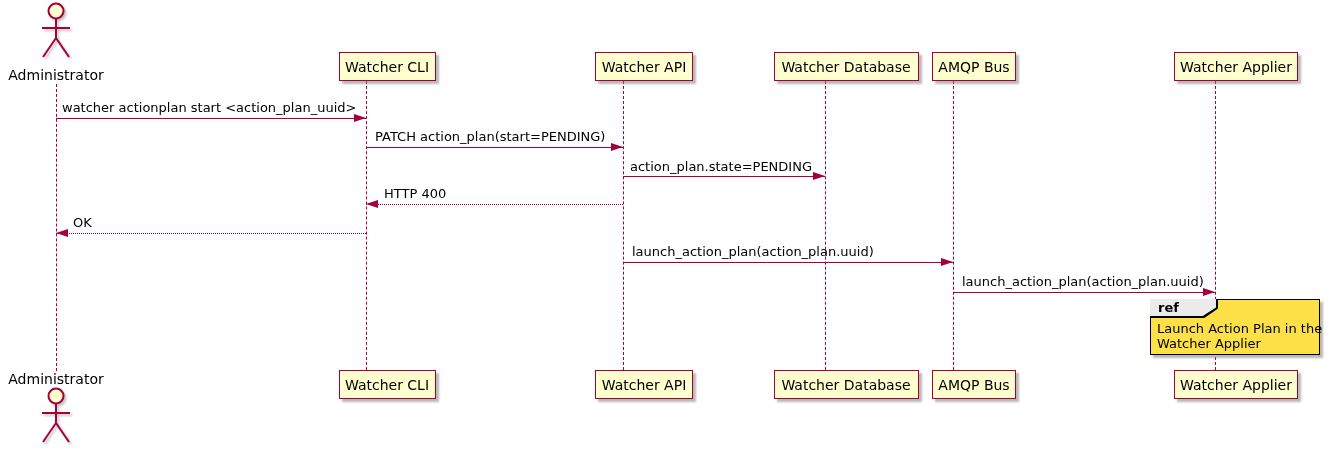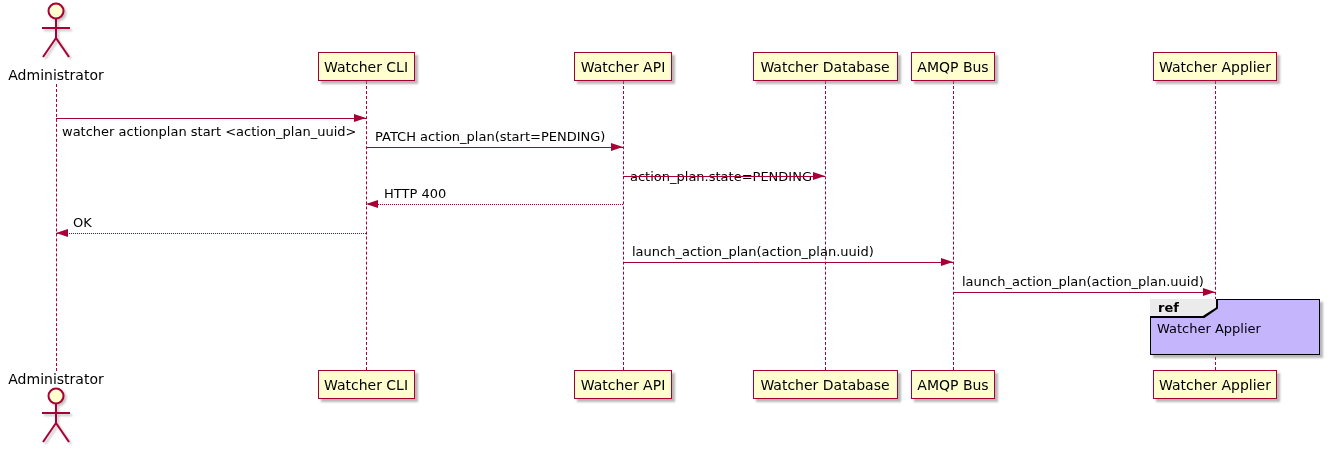--- a/index.html
+++ b/index.html
@@ -15,32 +15,32 @@
     position:relative;width:1330px;height:456px;background:var(--bg);
     font-family:"DejaVu Sans","Liberation Sans",sans-serif;color:var(--text);
     overflow:hidden;
   }
   .lifeline{position:absolute;width:0;border-left:1px dashed var(--line);}
   .pbox{
     position:absolute;height:29px;box-sizing:border-box;
     background:var(--fill);border:1.5px solid var(--line);
     box-shadow:3px 3px 2px rgba(125,125,125,.55);
     display:flex;align-items:center;justify-content:center;
-    font-size:14px;white-space:nowrap;
+    font-size:14px;white-space:nowrap;margin-left:21px;
   }
   .msg-line{position:absolute;height:0;border-top:1px solid var(--line);}
   .msg-line.dotted{border-top:1px dotted var(--line);}
   .arrow{position:absolute;width:0;height:0;border-top:4.5px solid transparent;border-bottom:4.5px solid transparent;}
   .arrow.right{border-left:12px solid var(--line);}
   .arrow.left{border-right:12px solid var(--line);}
   .msg-label{position:absolute;font-size:13px;white-space:pre;line-height:14px;}
   .actor-label{position:absolute;width:120px;text-align:center;font-size:14px;white-space:nowrap;}
   .actor-figure{position:absolute;filter:drop-shadow(2.5px 2.5px 1px rgba(120,120,120,.45));}
   .ref-box{
-    position:absolute;box-sizing:border-box;background:#c4b5fd;
+    position:absolute;box-sizing:border-box;background:#fde047;
     border:1.75px solid var(--refborder);
     box-shadow:3px 3px 2px rgba(125,125,125,.55);
   }
   .ref-tab-outer{position:absolute;top:-1px;left:-1px;width:68px;height:19px;background:var(--refborder);
     clip-path:polygon(0 0,100% 0,100% 50%,80% 100%,0 100%);}
   .ref-tab-inner{position:absolute;top:0;left:0;width:66px;height:17px;background:var(--reftab);
     clip-path:polygon(0 0,100% 0,100% 50%,80% 100%,0 100%);
     display:flex;align-items:center;padding-left:8px;box-sizing:border-box;
     font-size:13px;font-weight:bold;}
   .ref-body{position:absolute;left:6px;top:21px;font-size:13px;line-height:15px;white-space:nowrap;}
@@ -60,27 +60,27 @@
       <div class="pbox" style="left: 574px; top: 370px; width: 98px;">Watcher API</div>
       <div class="lifeline" style="left: 825px; top: 81px; height: 289px;"></div>
       <div class="pbox" style="left: 752.5px; top: 52px; width: 145px;">Watcher Database</div>
       <div class="pbox" style="left: 752.5px; top: 370px; width: 145px;">Watcher Database</div>
       <div class="lifeline" style="left: 953px; top: 81px; height: 289px;"></div>
       <div class="pbox" style="left: 911px; top: 52px; width: 84px;">AMQP Bus</div>
       <div class="pbox" style="left: 911px; top: 370px; width: 84px;">AMQP Bus</div>
       <div class="lifeline" style="left: 1215px; top: 81px; height: 289px;"></div>
       <div class="pbox" style="left: 1153px; top: 52px; width: 124px;">Watcher Applier</div>
       <div class="pbox" style="left: 1153px; top: 370px; width: 124px;">Watcher Applier</div>
-      <div class="msg-label" style="left: 62px; top: 101px; margin-top: 24px;">watcher actionplan start &lt;action_plan_uuid&gt;</div>
+      <div class="msg-label" style="left: 62px; top: 101px;">watcher actionplan start &lt;action_plan_uuid&gt;</div>
       <div class="msg-line" style="left: 56px; top: 118px; width: 310px;"></div>
       <div class="arrow right" style="left: 354px; top: 114px;"></div>
       <div class="msg-label" style="left: 375px; top: 130px;">PATCH action_plan(start=PENDING)</div>
       <div class="msg-line" style="left: 366px; top: 147px; width: 257px;"></div>
       <div class="arrow right" style="left: 611px; top: 143px;"></div>
-      <div class="msg-label" style="left: 630px; top: 170px;">action_plan.state=PENDING</div>
+      <div class="msg-label" style="left: 630px; top: 160px;">action_plan.state=PENDING</div>
       <div class="msg-line" style="left: 623px; top: 176px; width: 202px;"></div>
       <div class="arrow right" style="left: 813px; top: 172px;"></div>
       <div class="msg-label" style="left: 384px; top: 187px;">HTTP 400</div>
       <div class="msg-line dotted" style="left: 366px; top: 204px; width: 257px;"></div>
       <div class="arrow left" style="left: 366px; top: 200px;"></div>
       <div class="msg-label" style="left: 73px; top: 216px;">OK</div>
       <div class="msg-line dotted" style="left: 56px; top: 233px; width: 310px;"></div>
       <div class="arrow left" style="left: 56px; top: 229px;"></div>
       <div class="msg-label" style="left: 632px; top: 245px;">launch_action_plan(action_plan.uuid)</div>
       <div class="msg-line" style="left: 623px; top: 262px; width: 330px;"></div>
@@ -106,17 +106,18 @@
     <line x1="8" y1="26" x2="36" y2="26" stroke="#A80036" stroke-width="2"></line>
     <line x1="22" y1="36" x2="9" y2="55" stroke="#A80036" stroke-width="2"></line>
     <line x1="22" y1="36" x2="35" y2="55" stroke="#A80036" stroke-width="2"></line>
   </svg>
 
   <div class="ref-box" id="ref-box" style="left: 1150px; top: 299px; width: 170px; height: 56px;">
     <div class="ref-tab-outer">
       <div class="ref-tab-inner">ref</div>
     </div>
     <div class="ref-body">
+      <div>Launch Action Plan in the</div>
       <div>Watcher Applier</div>
     </div>
   </div>
 
 </div>
 
 </body></html>

